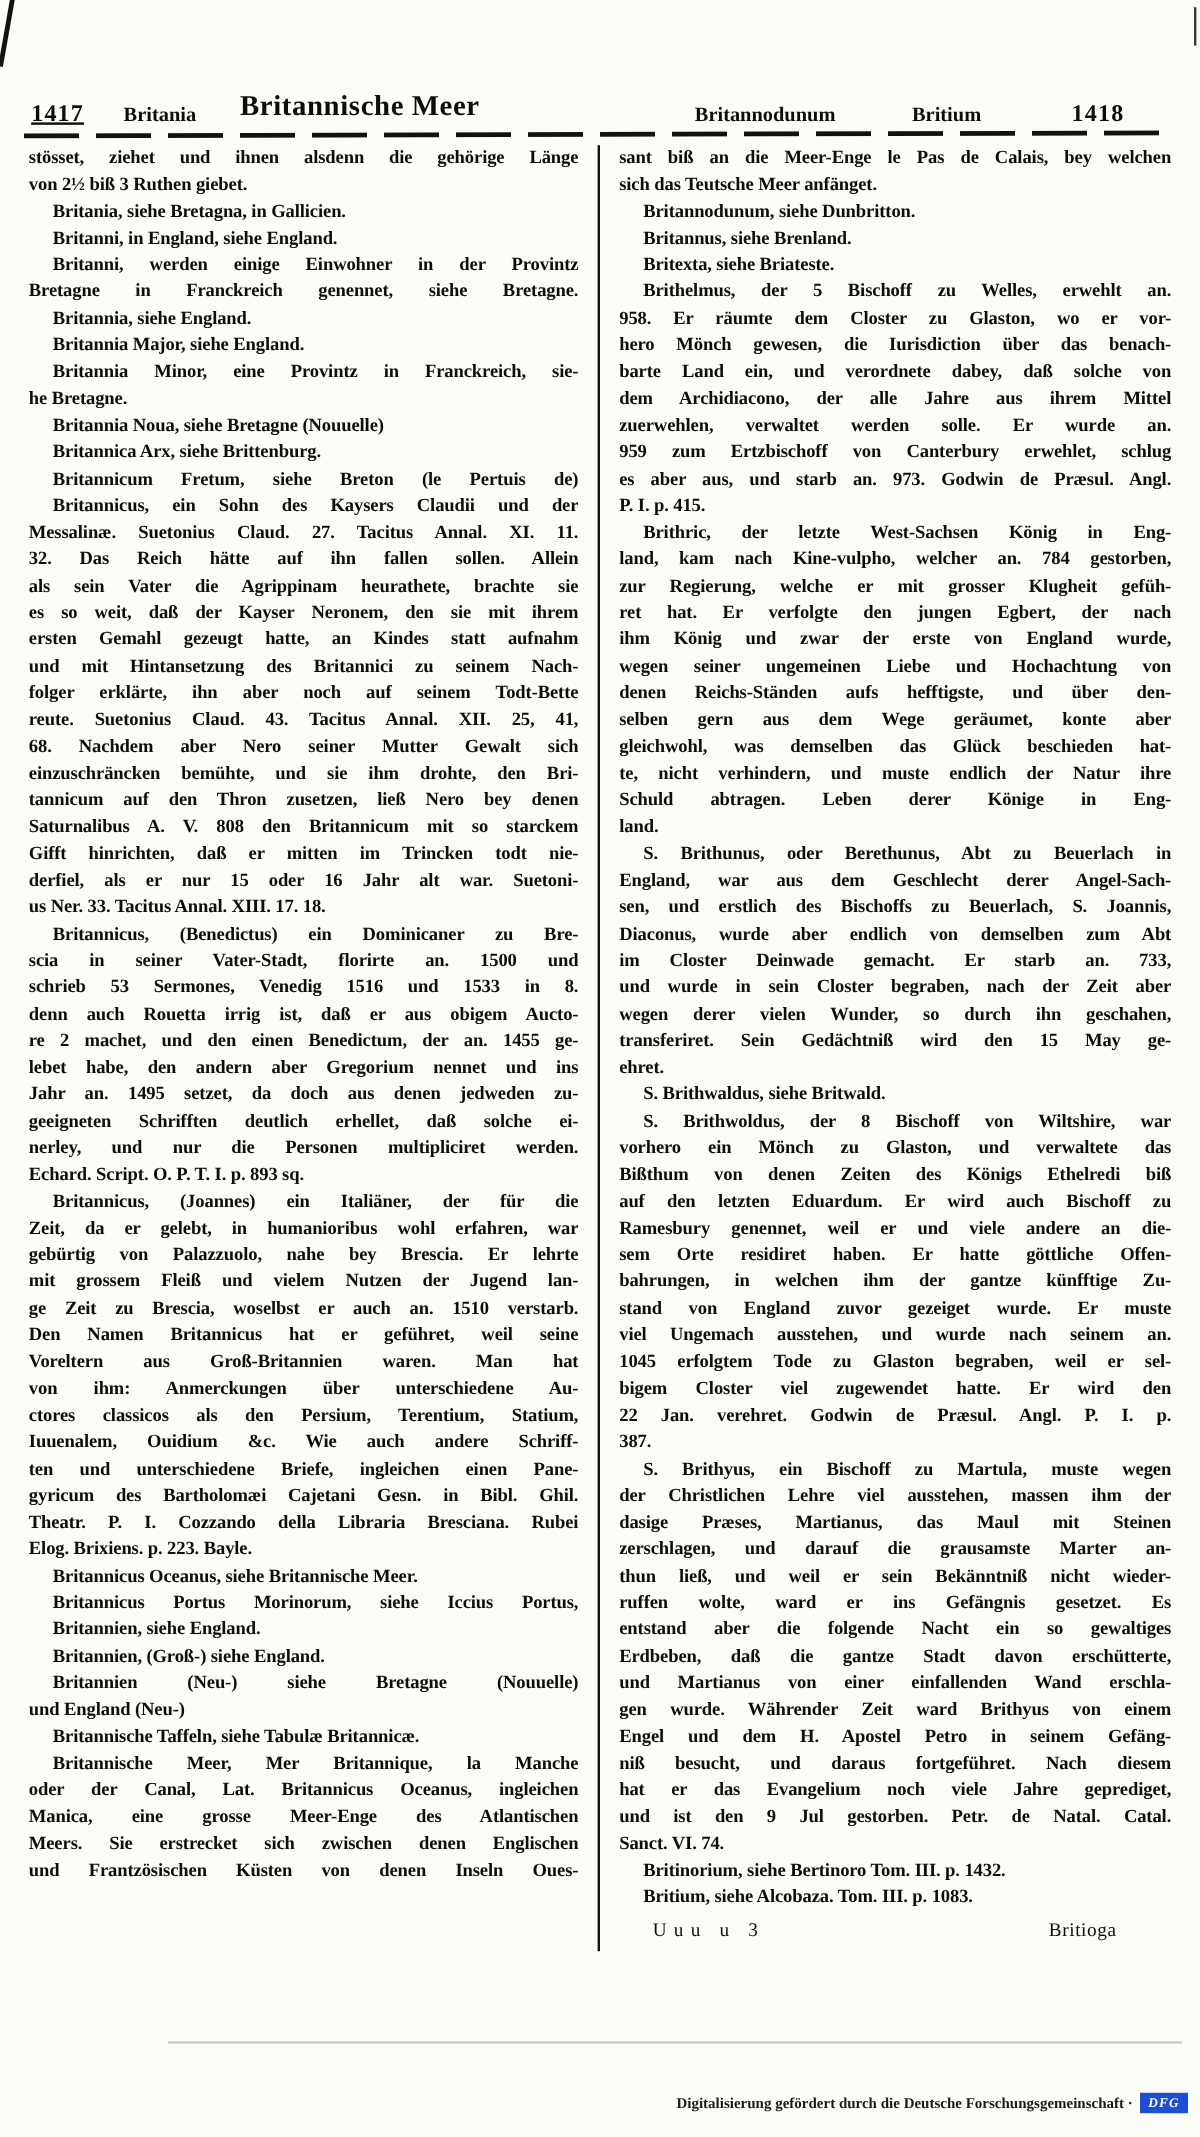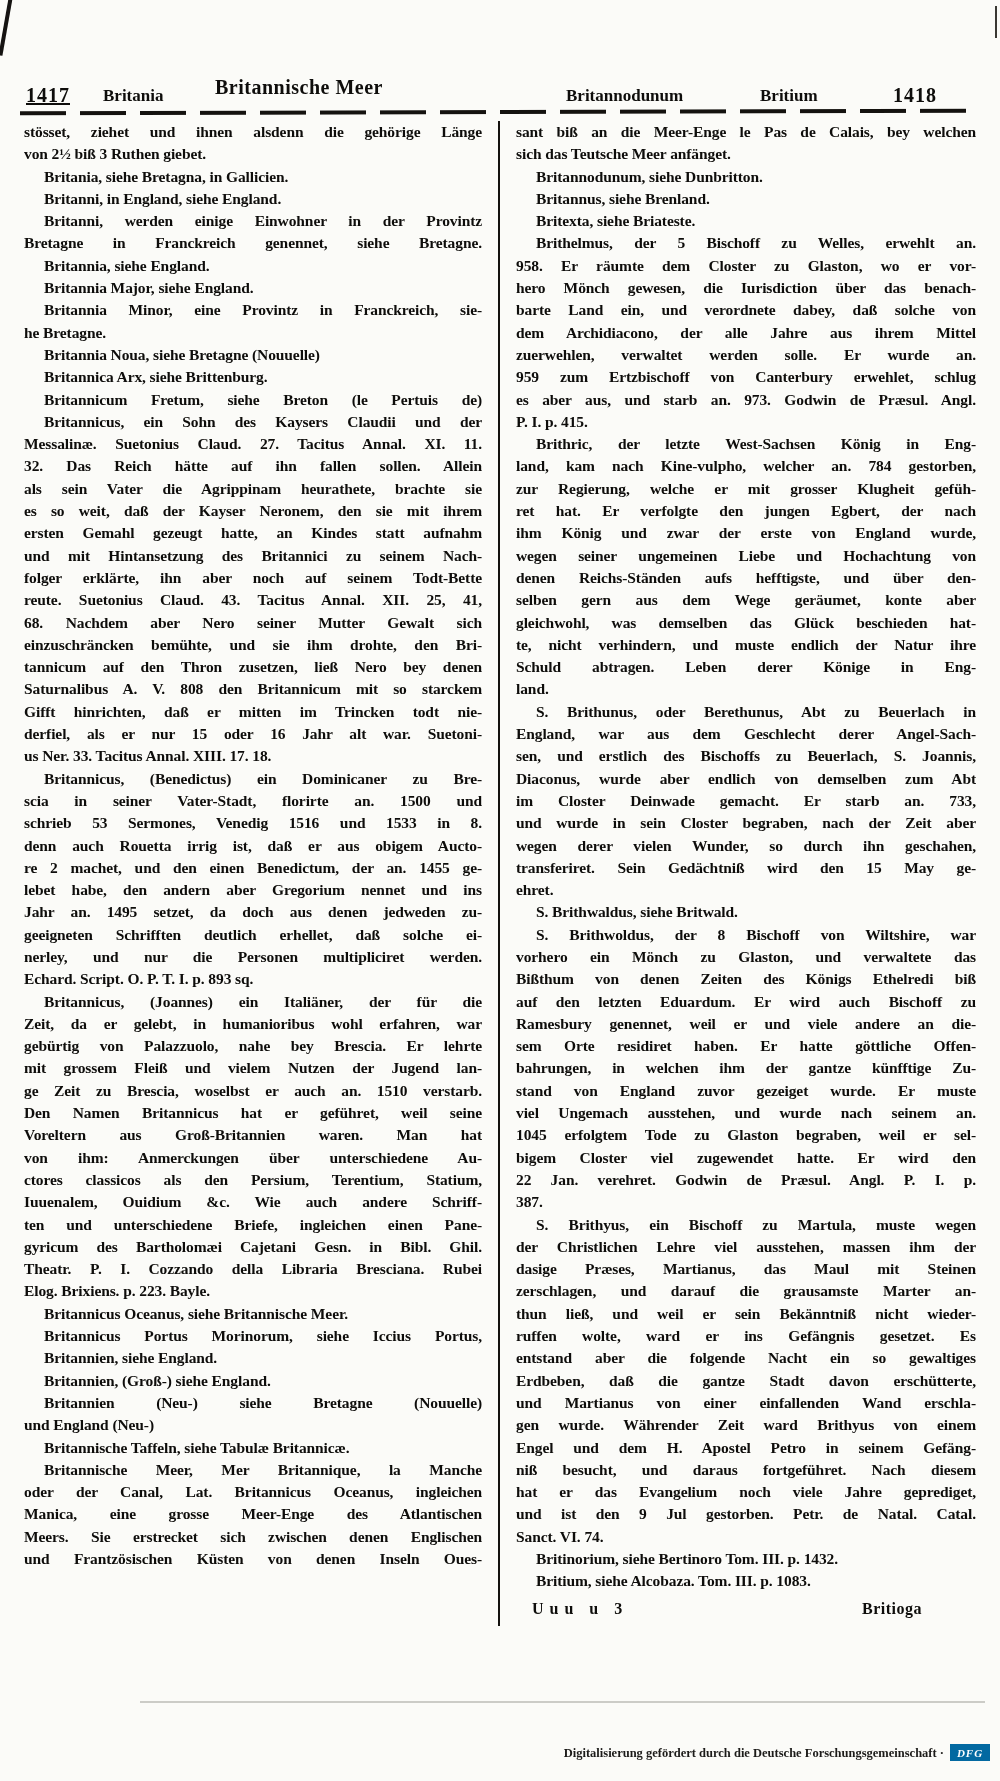--- a/index.html
+++ b/index.html
@@ -6,39 +6,39 @@
   .page{position:relative;width:1000px;height:1781px;background:#fbfbf8;overflow:hidden;
         font-family:"Liberation Serif",serif;color:#0e0d0b;}
   
   .corner-mark{position:absolute;left:4px;top:-8px;width:4px;height:64px;background:#151311;transform:rotate(10deg);}
   .edge-tick{position:absolute;left:995px;top:6px;width:2px;height:32px;background:#3a3833;}
   .bottom-crease{position:absolute;left:140px;top:1701px;width:845px;height:2px;background:#ccccc7;}
   
   .hdr span{position:absolute;font-weight:700;white-space:nowrap;}
   .pnum-l{left:26px;top:84px;font-size:20px;letter-spacing:1px;text-decoration:underline;}
   .kw-l1{left:103px;top:86px;font-size:17px;}
-  .kw-l2{left:200px;top:76px;font-size:20px;letter-spacing:.5px;margin-left:15px;}
-  .kw-r1{left:566px;top:86px;font-size:17px;}
+  .kw-l2{left:200px;top:76px;font-size:24px;letter-spacing:.5px;}
+  .kw-r1{left:579px;top:86px;font-size:17px;}
   .kw-r2{left:760px;top:86px;font-size:17px;}
   .pnum-r{left:893px;top:84px;font-size:20px;letter-spacing:1px;}
   .hrule{position:absolute;left:20px;top:110px;width:958px;height:4px;
          background:repeating-linear-gradient(90deg,#14120f 0 46px,transparent 46px 60px);
          transform:rotate(-.15deg);}
   
   .cols{position:absolute;left:24px;top:121px;width:954px;display:flex;}
   .col{width:458px;}
   .col.rcol{width:460px;}
   .cdivider{width:2px;background:#14120f;margin:0 16px 0 16px;height:1505px;}
   .line{height:22.3px;overflow:hidden;font-weight:700;font-size:15.5px;line-height:22.3px;
         text-align:justify;text-align-last:justify;text-justify:inter-word;letter-spacing:-.1px;}
   .line.short{text-align-last:left;}
   .line.indent{padding-left:20px;}
   
-  .sigrow{position:absolute;left:500px;top:1600px;width:460px;height:24px;
-          font-weight:700;font-size:16px;}
+  .sigrow{position:absolute;left:512px;top:1600px;width:460px;height:24px;
+          font-weight:400;font-size:16px;}
   .sig{position:absolute;left:32px;letter-spacing:6px;}
   .catch{position:absolute;left:362px;letter-spacing:.5px;text-align:right;}
   
   .credit{position:absolute;right:10px;top:1744px;display:flex;align-items:flex-end;gap:6px;
           font-family:Liberation Serif, serif;font-size:12.5px;font-weight:700;color:#1c1b19;}
   .dfg{display:inline-flex;align-items:center;justify-content:center;width:40px;height:17px;
        color:#ffffff;font-style:italic;font-size:11px;letter-spacing:1px;}
 </style>
 </head>
 <body>
@@ -200,16 +200,16 @@
 
   <div class="sigrow">
     <span class="sig">Uuu u 3</span>
     <span class="catch">Britioga</span>
   </div>
 
   <div class="bottom-crease"></div>
 
   <div class="credit">
     <span>Digitalisierung gefördert durch die Deutsche Forschungsgemeinschaft ·</span>
-    <span class="dfg" style="background: #0369a1;">DFG</span>
+    <span class="dfg" style="background: #1d4ed8;">DFG</span>
   </div>
 
 </div>
 
 </body></html>

